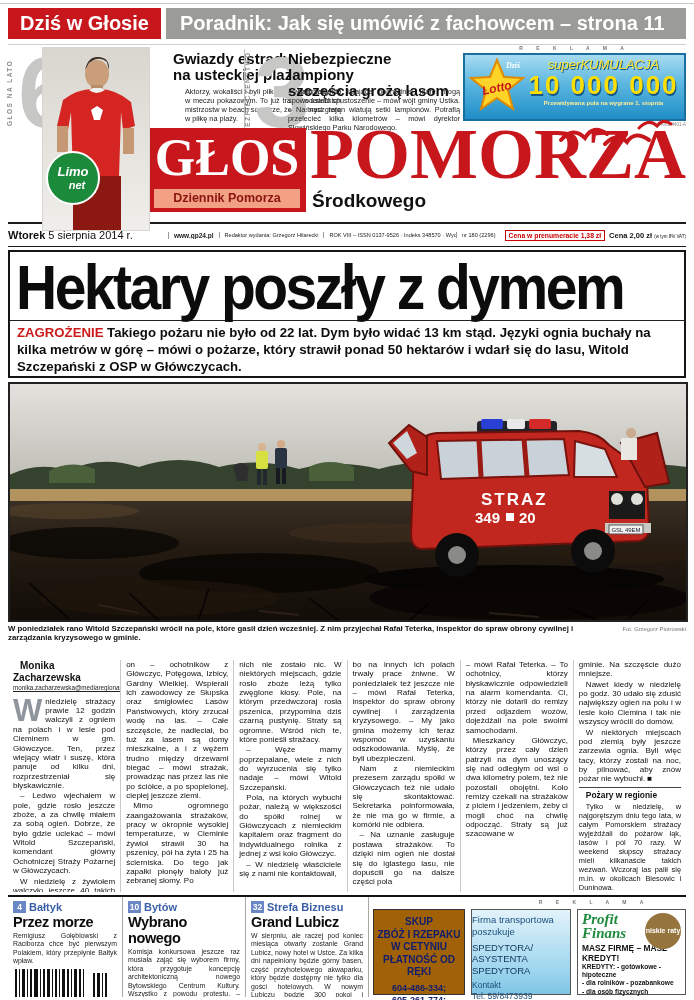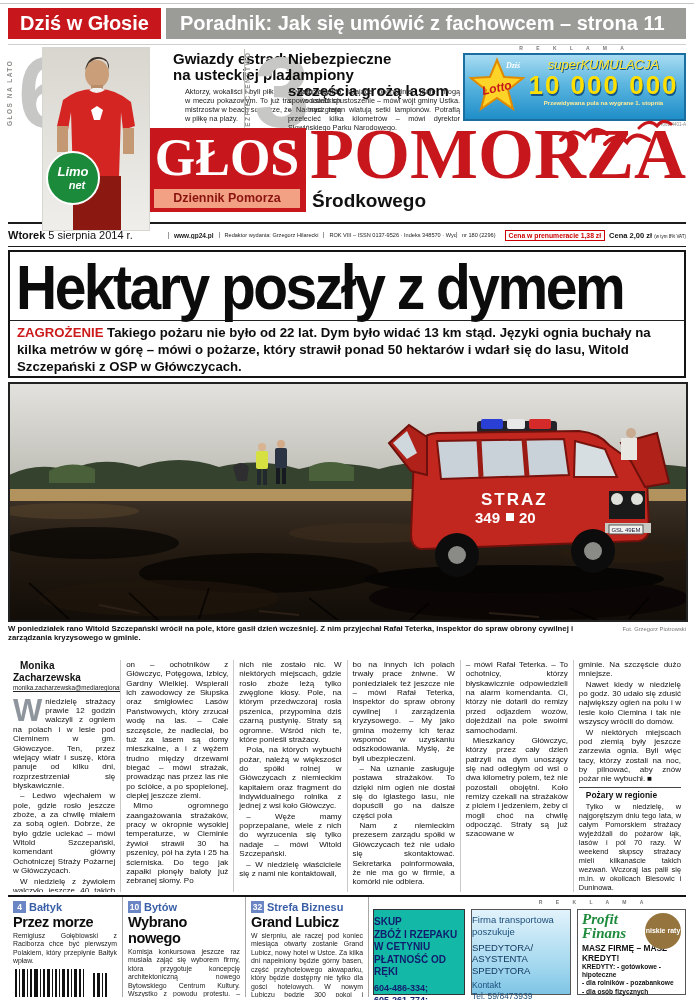--- a/index.html
+++ b/index.html
@@ -89,21 +89,21 @@
   .bcol{padding:4px 5px 0;overflow:hidden;}
   .bcol + .bcol{border-left:1px solid #a8a8a4;}
   .sec-head{display:flex;align-items:center;margin-bottom:1px;}
   .sec-num{background:#6b86c4;color:#fff;font-weight:bold;font-size:8.5px;min-width:13px;height:12px;line-height:12px;text-align:center;margin-right:3px;}
   .sec-label{color:#3a5fa8;font-weight:bold;font-size:11px;}
   .b-title{font-size:14.5px;font-weight:bold;letter-spacing:-0.4px;margin:0 0 2px;color:#0c0c0c;}
   .b-body{font-size:6.9px;line-height:1.22;text-align:justify;color:#222;margin:0;}
   .news1{width:104px;}.news2{width:112px;}.news3{width:112px;}
   .ads{flex:1;position:relative;display:flex;padding:12px 0 2px 4px;gap:6px;border-left:1px solid #a8a8a4;}
   .ads .reklama{position:absolute;top:2px;left:150px;width:150px;}
-  .ad-yellow{width:92px;background:#14b8a6;border:1px solid #333;text-align:left;color:#101c6e;
+  .ad-yellow{width:92px;background:#a16207;border:1px solid #333;text-align:center;color:#101c6e;
              font-weight:bold;padding-top:6px;box-sizing:border-box;}
   .ay1{font-size:10px;line-height:1.25;}
   .ay2{font-size:9px;line-height:1.35;margin-top:3px;}
   .ad-blue{width:100px;background:linear-gradient(180deg,#e2f3fb 0%,#9fd6ee 70%,#7fc4e4 100%);
            border:1px solid #555;text-align:left;color:#1c4f7c;padding-top:4px;box-sizing:border-box;}
   .ab1{font-size:9.5px;line-height:1.25;}
   .ab2{font-size:9.5px;font-weight:normal;color:#10345c;line-height:1.2;margin-top:4px;}
   .ab3{font-size:8.5px;margin-top:4px;line-height:1.3;}
   .ad-profit{flex:1;border:1px solid #555;background:#fff;position:relative;padding:3px 4px;box-sizing:border-box;}
   .pf-logo{font-family:"Liberation Serif",serif;font-style:italic;font-weight:bold;font-size:15px;line-height:0.9;color:#1e8a3c;}
@@ -296,28 +296,28 @@
       <p class="ni"><span class="dropcap">W</span><span>niedzielę strażacy prawie 12 godzin walczyli z ogniem na polach i w lesie pod Cieminem w gm. Główczyce. Ten, przez wiejący wiatr i suszę, która panuje od kilku dni, rozprzestrzeniał się błyskawicznie.</span></p>
       <p>– Ledwo wjechałem w pole, gdzie rosło jeszcze zboże, a za chwilę miałem za sobą ogień. Dobrze, że było gdzie uciekać – mówi Witold Szczepański, komendant główny Ochotniczej Straży Pożarnej w Główczycach.</p>
       <p>W niedzielę z żywiołem walczyło jeszcze 40 takich jak</p>
     </div>
     <div class="col">
       <p class="ni">on – ochotników z Główczyc, Potęgowa, Izbicy, Gardny Wielkiej. Wspierali ich zawodowcy ze Słupska oraz śmigłowiec Lasów Państwowych, który zrzucał wodę na las. – Całe szczęście, że nadleciał, bo tuż za lasem są domy mieszkalne, a i z wężem trudno między drzewami biegać – mówi strażak, prowadząc nas przez las nie po ściółce, a po spopielonej, ciepłej jeszcze ziemi.</p>
       <p>Mimo ogromnego zaangażowania strażaków, pracy w okropnie wysokiej temperaturze, w Cieminie żywioł strawił 30 ha pszenicy, pół ha żyta i 25 ha ścierniska. Do tego jak zapałki płonęły baloty już zebranej słomy. Po</p>
     </div>
     <div class="col">
       <p class="ni">nich nie zostało nic. W niektórych miejscach, gdzie rosło zboże leżą tylko zwęglone kłosy. Pole, na którym przedwczoraj rosła pszenica, przypomina dziś czarną pustynię. Straty są ogromne. Wśród nich te, które ponieśli strażacy.</p>
+      <p>– Węże mamy poprzepalane, wiele z nich do wyrzucenia się tylko nadaje – mówi Witold Szczepański.</p>
       <p>Pola, na których wybuchł pożar, należą w większości do spółki rolnej w Główczycach z niemieckim kapitałem oraz fragment do indywidualnego rolnika z jednej z wsi koło Główczyc.</p>
-      <p>– Węże mamy poprzepalane, wiele z nich do wyrzucenia się tylko nadaje – mówi Witold Szczepański.</p>
       <p>– W niedzielę właściciele się z nami nie kontaktowali,</p>
     </div>
     <div class="col">
       <p class="ni">bo na innych ich polach trwały prace żniwne. W poniedziałek też jeszcze nie – mówi Rafał Teterka, inspektor do spraw obrony cywilnej i zarządzenia kryzysowego. – My jako gmina możemy ich teraz wspomóc w uzyskaniu odszkodowania. Myślę, że byli ubezpieczeni.</p>
+      <p>Nam z niemieckim prezesem zarządu spółki w Główczycach też nie udało się skontaktować. Sekretarka poinformowała, że nie ma go w firmie, a komórki nie odbiera.</p>
       <p>– Na uznanie zasługuje postawa strażaków. To dzięki nim ogień nie dostał się do iglastego lasu, nie dopuścili go na dalsze części pola</p>
-      <p>Nam z niemieckim prezesem zarządu spółki w Główczycach też nie udało się skontaktować. Sekretarka poinformowała, że nie ma go w firmie, a komórki nie odbiera.</p>
     </div>
     <div class="col">
       <p class="ni">– mówi Rafał Teterka. – To ochotnicy, którzy błyskawicznie odpowiedzieli na alarm komendanta. Ci, którzy nie dotarli do remizy przed odjazdem wozów, dojeżdżali na pole swoimi samochodami.</p>
       <p>Mieszkańcy Główczyc, którzy przez cały dzień patrzyli na dym unoszący się nad odległym od wsi o dwa kilometry polem, też nie pozostali obojętni. Koło remizy czekali na strażaków z piciem i jedzeniem, żeby ci mogli choć na chwilę odpocząć. Straty są już szacowane w</p>
     </div>
     <div class="col">
       <p class="ni">gminie. Na szczęście dużo mniejsze.</p>
       <p>Nawet kiedy w niedzielę po godz. 30 udało się zdusić największy ogień na polu i w lesie koło Ciemina i tak nie wszyscy wrócili do domów.</p>
       <p>W niektórych miejscach pod ziemią były jeszcze zarzewia ognia. Byli więc tacy, którzy zostali na noc, by pilnować, aby znów pożar nie wybuchł. ■</p>
       <div class="sidebox">

